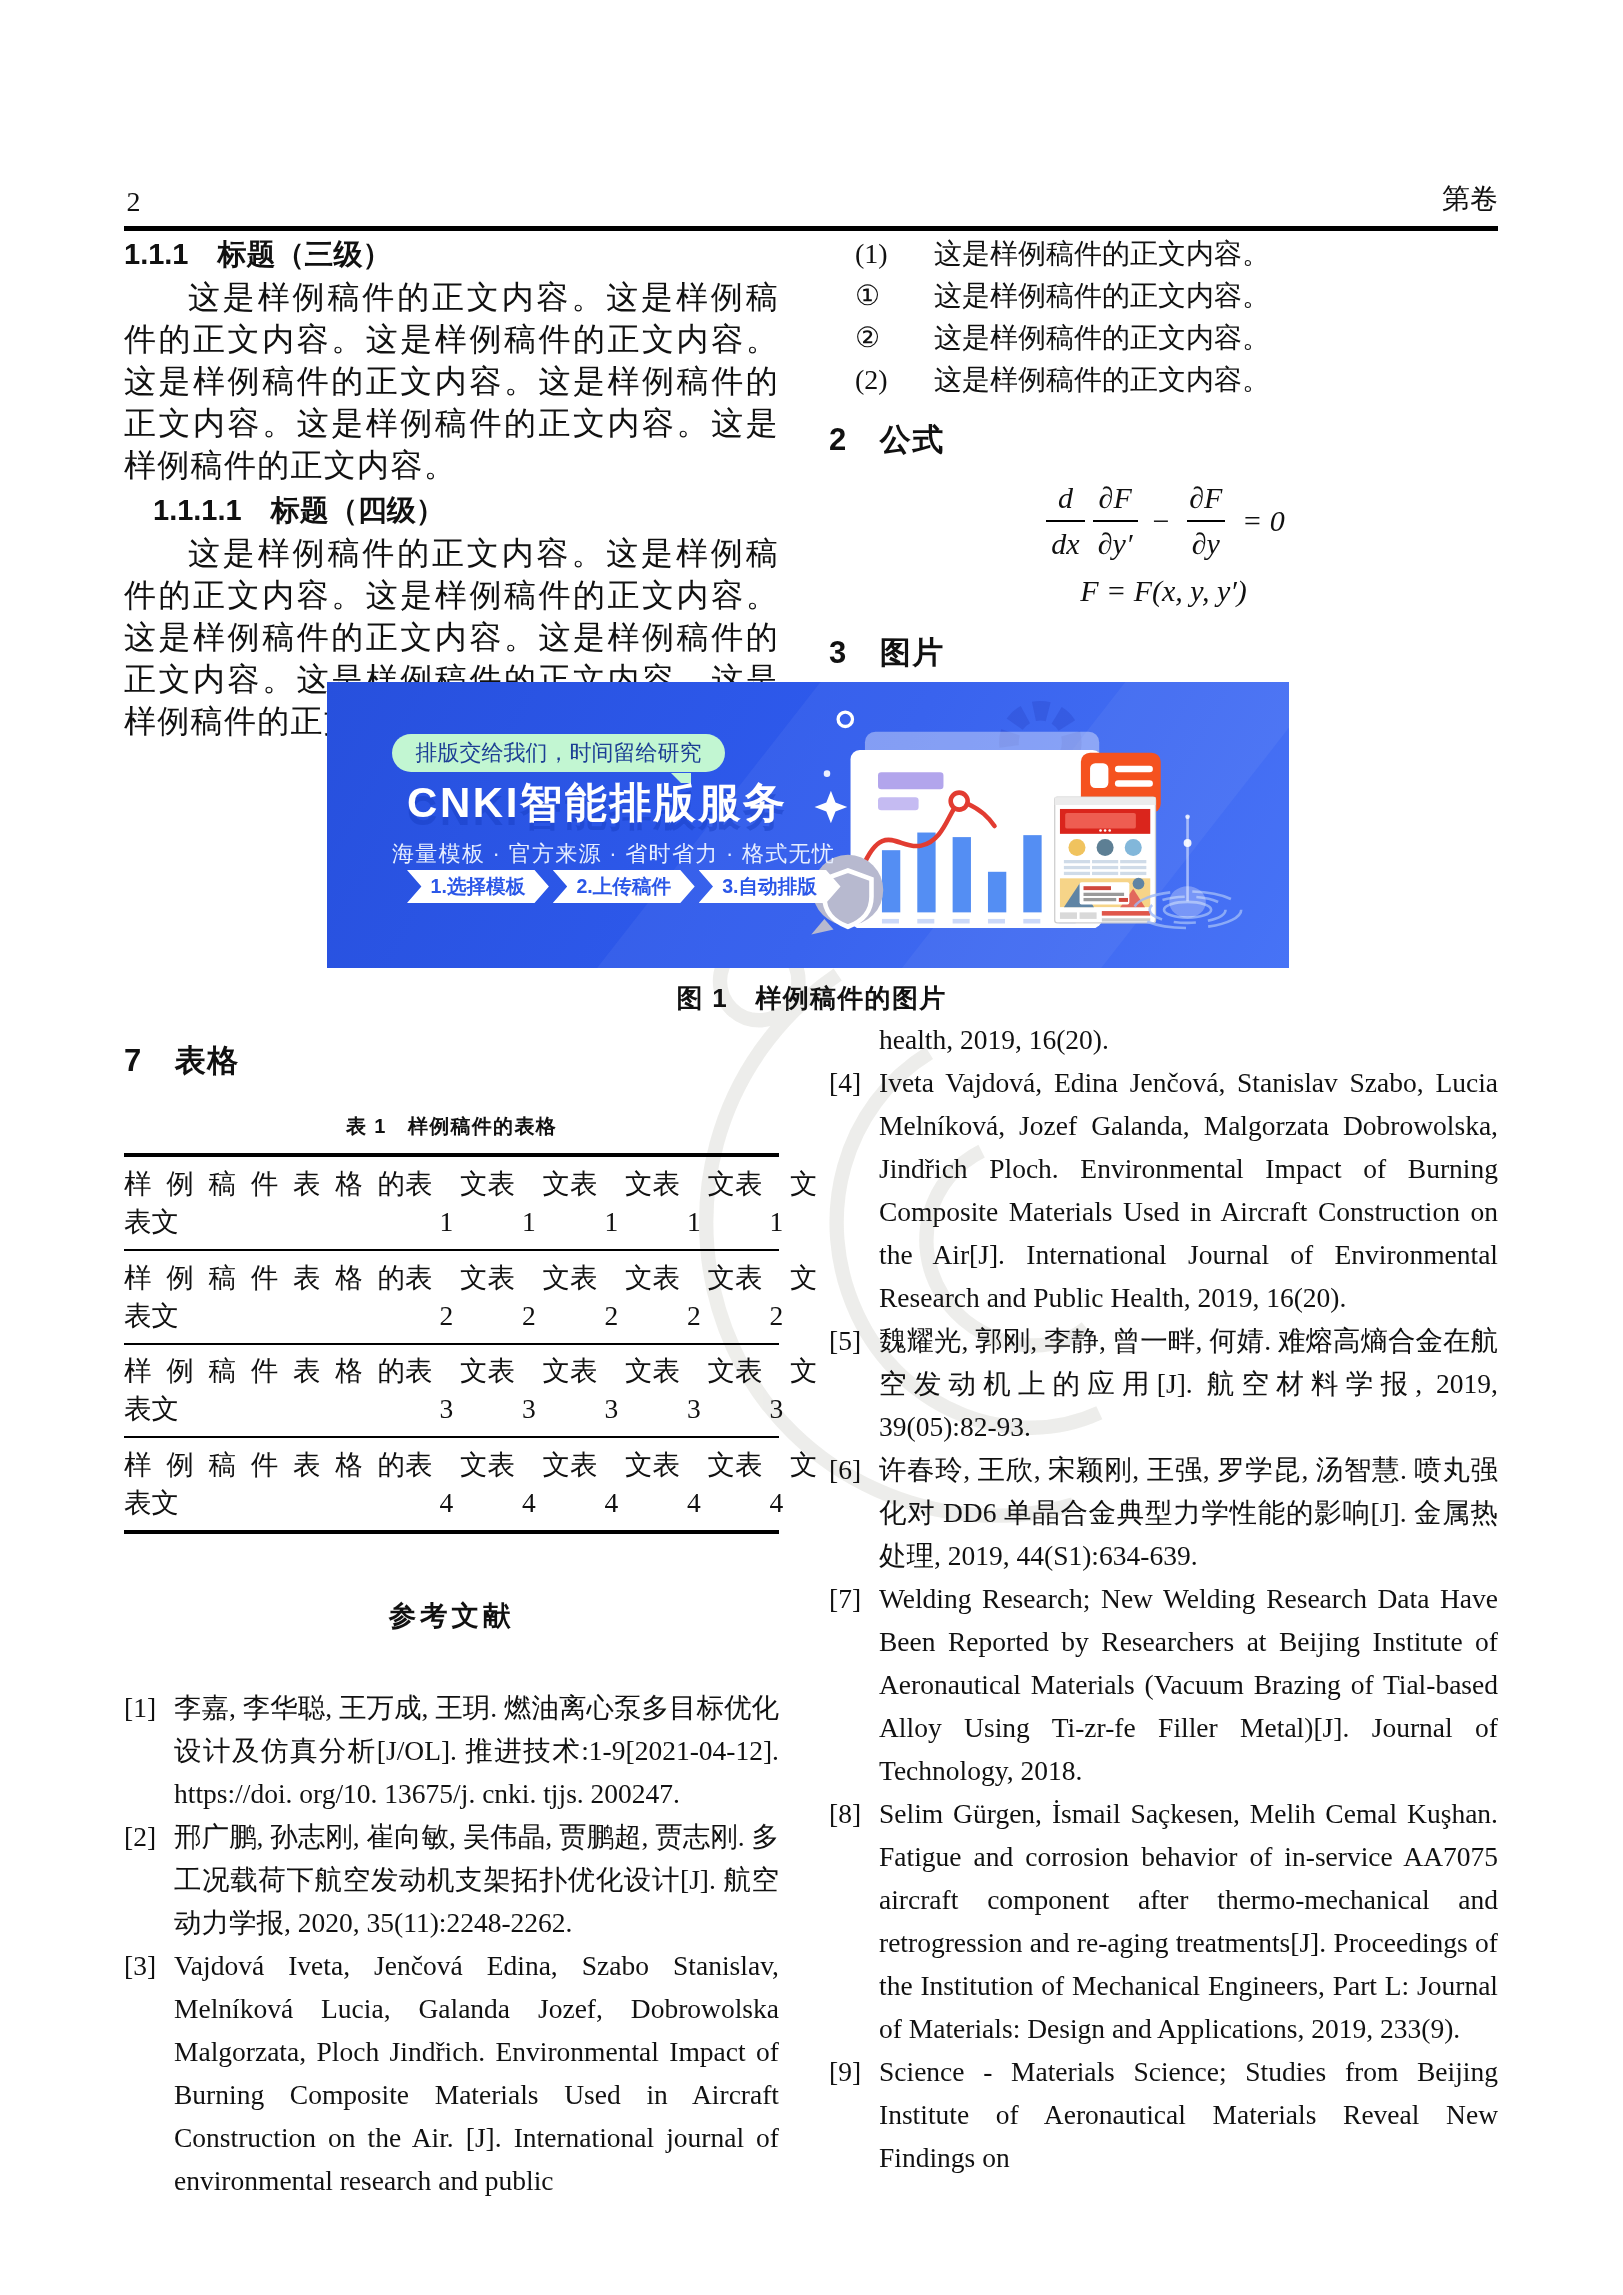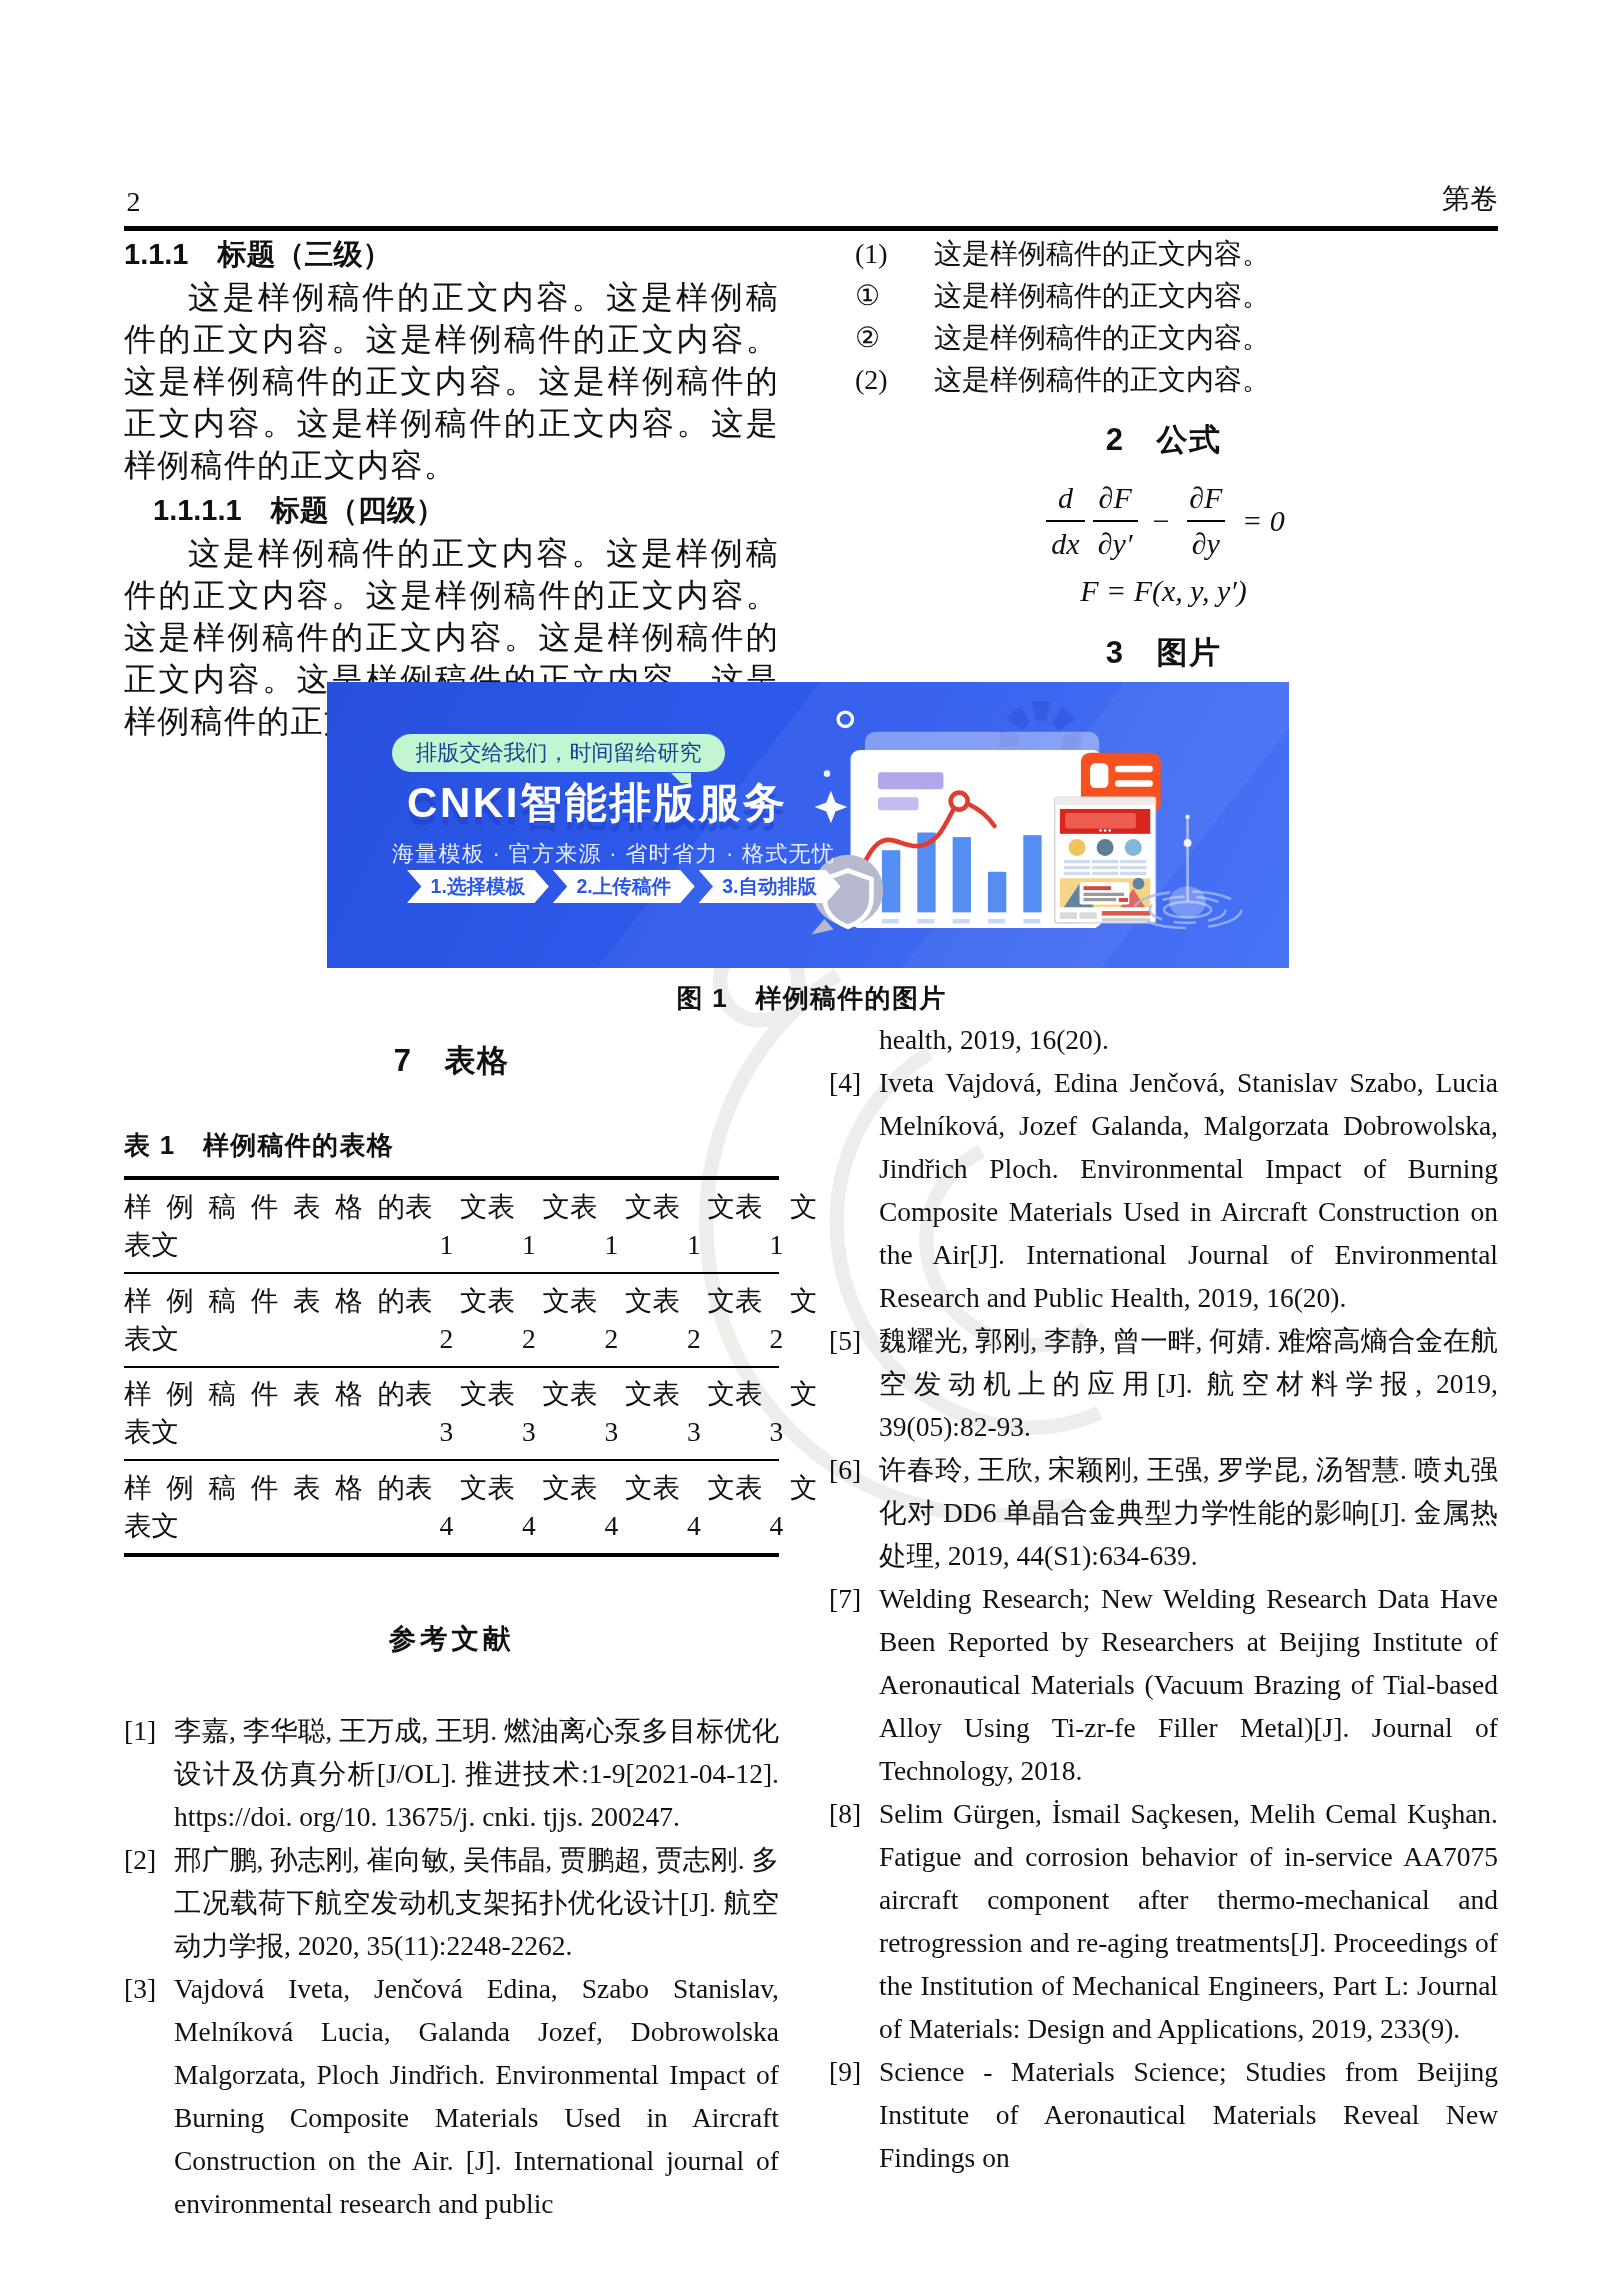--- a/index.html
+++ b/index.html
@@ -11,21 +11,21 @@
        border-bottom:5.2px solid #000;font-size:28px;}
   .hdr .pgnum{position:absolute;left:2.6px;bottom:7.9px;}
   .hdr .journal{position:absolute;left:0;right:0;bottom:7.9px;text-align:center;letter-spacing:18.3px;}
   .hdr .vol{position:absolute;right:0;bottom:7.9px;}
 
   
   .h-sans{font-family:"Liberation Sans","DejaVu Sans",sans-serif;font-weight:700;}
   p.body{margin:0;font-size:32px;line-height:42px;letter-spacing:1.3px;text-align:justify;text-indent:2em;}
   h3.sub{margin:0;font-size:29px;line-height:43px;}
   h4.sub{margin:2.6px 0 0;font-size:29px;line-height:43px;text-indent:1em;}
-  h2.sec{margin:15.7px 0 0;font-size:31px;line-height:46px;letter-spacing:1.3px;text-align:center;}
+  h2.sec{margin:15.7px 0 0;font-size:31px;line-height:46px;letter-spacing:1.3px;}
 
   .lc1{position:absolute;left:124px;top:233px;width:655px;z-index:1;}
   .rc1{position:absolute;left:829px;top:233px;width:669px;z-index:1;}
   .lc2{position:absolute;left:124px;top:1038px;width:655px;z-index:1;}
   .rc2{position:absolute;left:829px;top:1018px;width:669px;z-index:1;}
 
   
   .list-item{display:flex;font-size:28px;line-height:42px;padding-left:26px;}
   .list-item .marker{flex:none;width:79px;}
 
@@ -57,21 +57,21 @@
   .b-sub{position:absolute;left:65px;top:157px;font-size:22px;color:#e6eeff;letter-spacing:1.3px;
          font-family:"Liberation Sans","DejaVu Sans",sans-serif;}
   .steps{position:absolute;left:80px;top:188px;display:flex;gap:3.9px;}
   .step{height:33px;line-height:33px;padding:0 23.6px;background:#fff;color:var(--step_blue);
         font-size:19.6px;font-weight:700;font-family:"Liberation Sans","DejaVu Sans",sans-serif;
         clip-path:polygon(0 0,calc(100% - 14.4px) 0,100% 50%,calc(100% - 14.4px) 100%,0 100%,14.4px 50%);}
 
   
   .fig-cap{position:absolute;left:0;top:981px;width:1623px;text-align:center;
            font-size:26px;letter-spacing:1.3px;z-index:1;}
-  .tab-cap{font-size:26px;letter-spacing:1.3px;margin-top:44px;}
+  .tab-cap{text-align:center;font-size:20px;letter-spacing:1.3px;margin-top:29px;}
 
   
   .dtable{margin-top:13px;border-top:4.6px solid #000;border-bottom:4.6px solid #000;}
   .trow{display:flex;border-bottom:2px solid #000;padding:7.9px 0;}
   .trow:last-child{border-bottom:none;}
   .tcell{font-size:27.5px;line-height:38px;}
   .tlabel{flex:none;width:281px;}
   .lab1{display:flex;justify-content:space-between;}
   .tval{flex:1;text-align:center;}
   .c1{display:flex;justify-content:center;gap:27.5px;}

